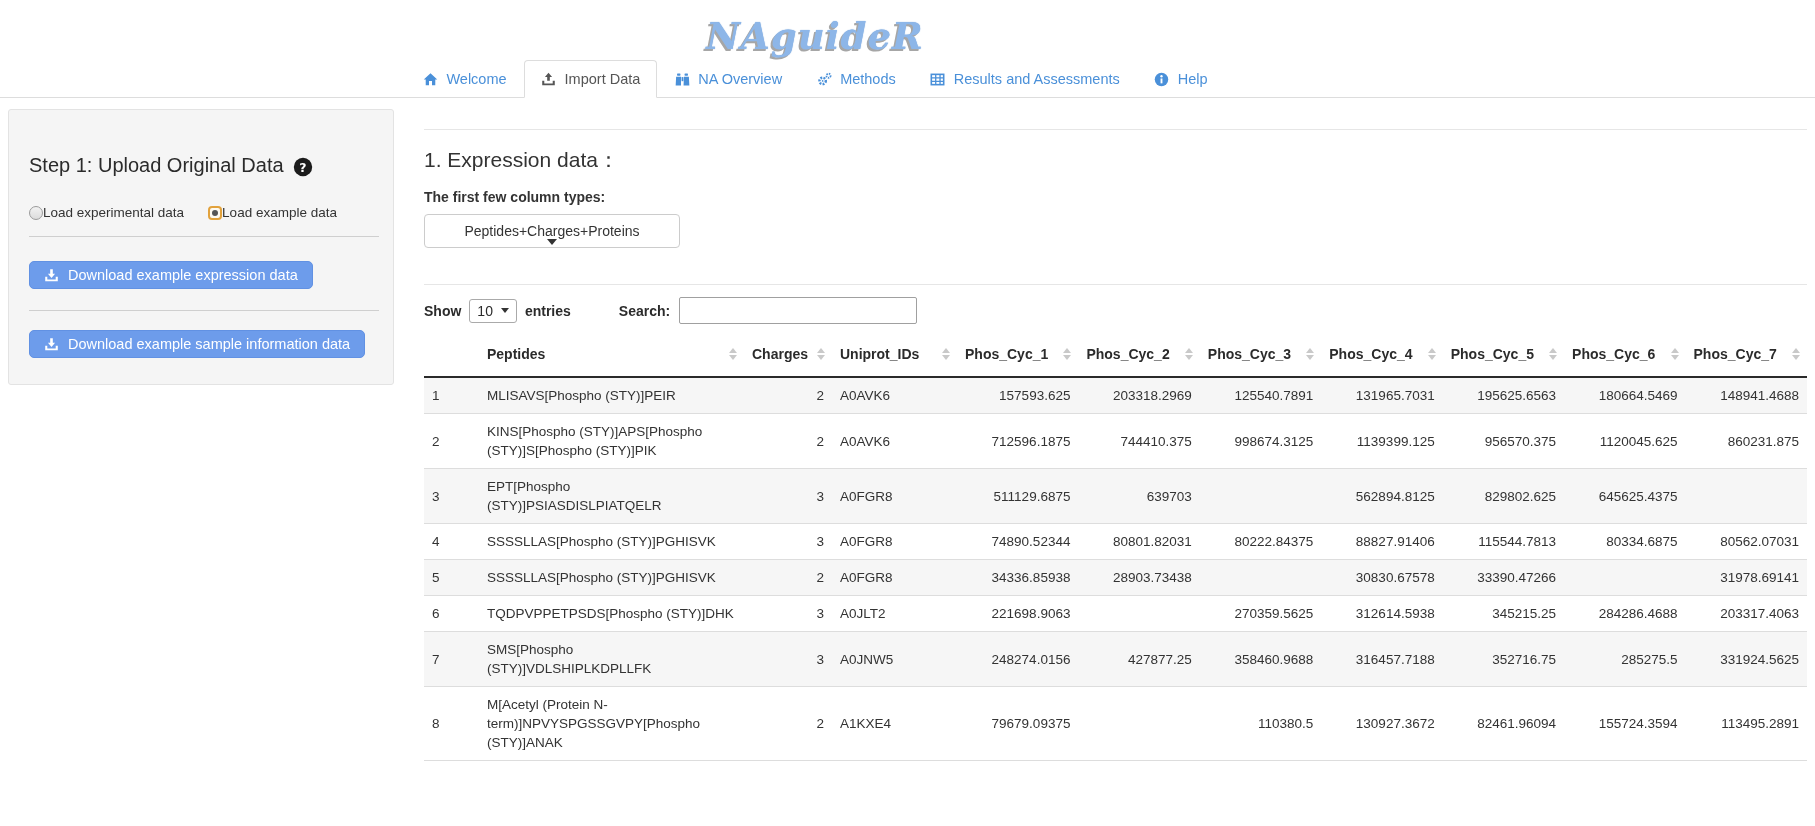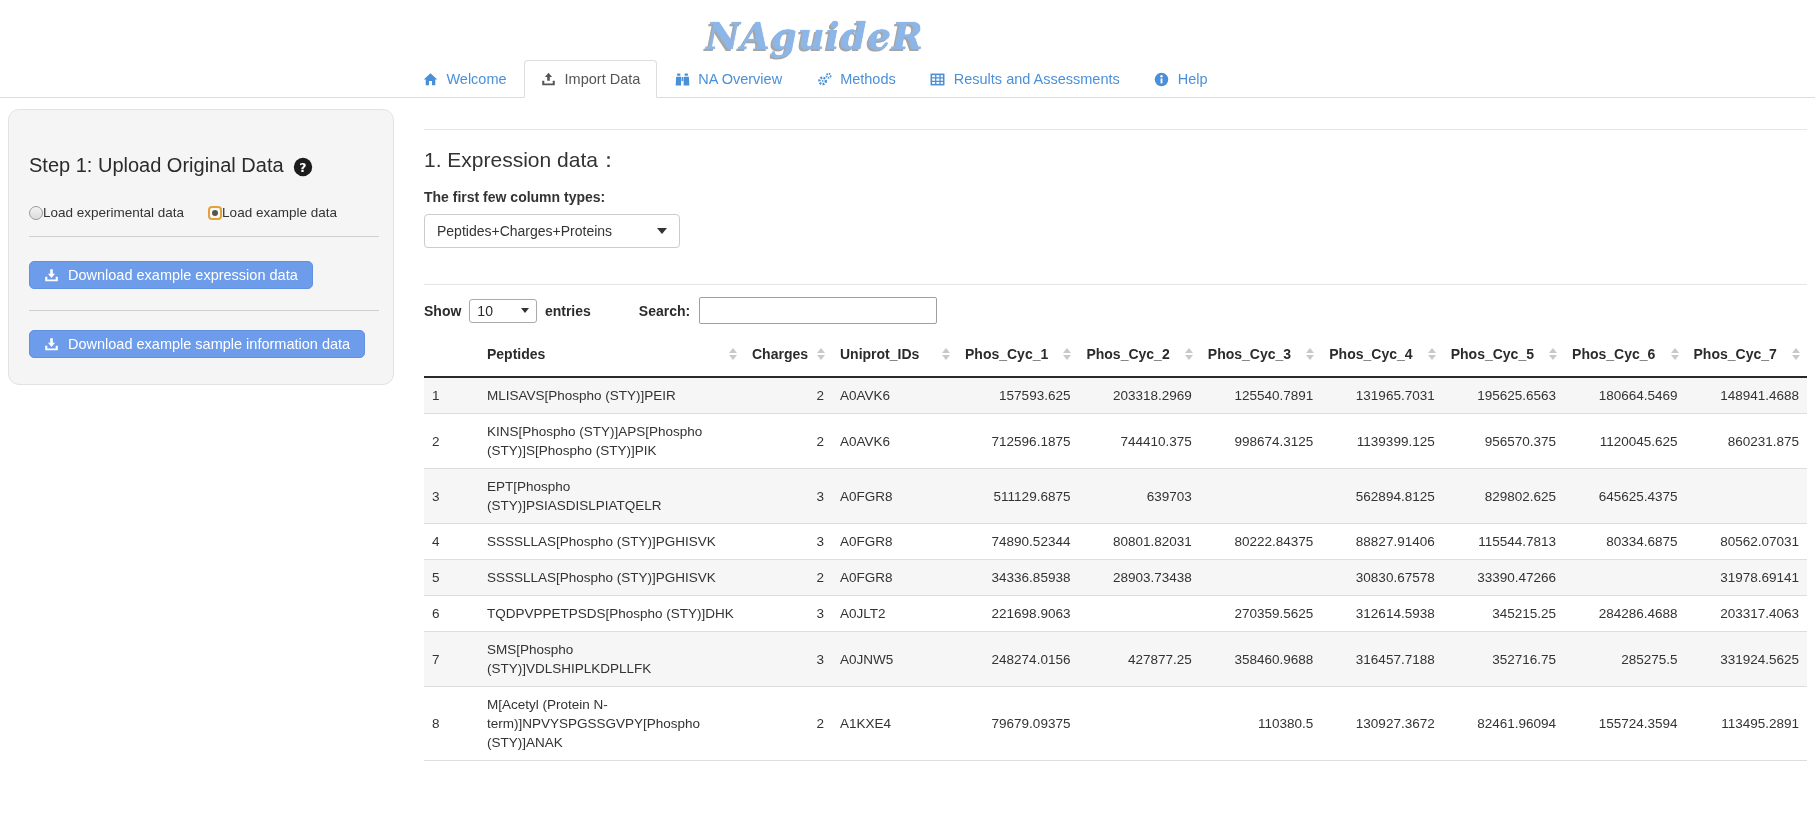--- a/index.html
+++ b/index.html
@@ -19,21 +19,21 @@
               color:#4a90d9; font-size:14.5px; cursor:pointer; border:1px solid transparent;
               border-radius:4px 4px 0 0; line-height:18px; }
   .nav-item.active { background:#fff; color:#555; border-color:#ddd #ddd #fff; }
   .nav-icon { display:inline-flex; width:16px; height:16px; align-items:center; justify-content:center; }
   .nav-icon svg { display:block; }
 
   
   .layout { display:flex; gap:30px; padding:0 8px; margin-top:11px; align-items:flex-start; }
 
   
-  .sidebar { width:386px; background:#f5f5f5; border:1px solid #e3e3e3; border-radius:11px;
+  .sidebar { width:386px; background:#f5f5f5; border:1px solid #e3e3e3; border-radius:3px;
              padding:20px 20px 26px; flex:none; }
   .side-title { font-size:20px; font-weight:400; color:#2b2b2b; margin:24px 0 0;
                 display:flex; align-items:center; gap:9px; }
   .q-icon { display:inline-flex; margin-top:2px; }
   .radio-row { display:flex; gap:24px; margin-top:28px; font-size:13.5px; color:#333; }
   .radio { display:flex; align-items:center; cursor:pointer; }
   .rb { width:14px; height:14px; border-radius:50%; border:1px solid #9b9b9b;
         background:linear-gradient(#f2f2f2,#dcdcdc); position:relative; flex:none; }
   .rb.checked { border:2px solid #e2a23c; background:#fdf9f0; border-radius:4px; }
   .rb.checked::after { content:""; position:absolute; left:50%; top:50%; width:6px; height:6px;
@@ -46,29 +46,29 @@
   .btn-m2 { margin-top:19px; }
   .btn-icon { display:inline-flex; width:15px; height:15px; }
 
   
   .main { flex:1; min-width:0; }
   .main-hr { border:0; border-top:1px solid #e6e6e6; margin:20px 0 0; }
   .section-title { font-size:21px; font-weight:400; color:#333; margin:16px 0 0; }
   .field-label { font-size:14px; font-weight:bold; margin:15px 0 0; }
   .select-box { width:256px; margin-top:9px; background:#fff; border:1px solid #ccc; border-radius:4px;
                 padding:8px 12px; display:flex; align-items:center; justify-content:space-between;
-                font-size:14px; color:#333; cursor:pointer; height:34px; }
+                font-size:14px; color:#333; cursor:pointer; height:34px;flex-direction:column; }
   .caret { width:0; height:0; border-left:5px solid transparent; border-right:5px solid transparent;
            border-top:6px solid #333; }
   .pre-table-hr { border:0; border-top:1px solid #e6e6e6; margin:36px 0 0; }
 
   
   .dt-controls { display:flex; justify-content:flex-start; align-items:center; margin-top:12px; }
   .show-entries { display:flex; align-items:center; gap:8px; font-weight:bold; font-size:14px; color:#2b2b2b; }
-  .page-select { display:flex; align-items:center; gap:28px; border:1px solid #aaa; border-radius:3px;
+  .page-select { display:flex; align-items:center; gap:8px; border:1px solid #aaa; border-radius:3px;
                  padding:3px 7px; font-weight:normal; font-size:14px; background:#fff; cursor:pointer; }
   .page-select .caret { border-top-width:5px; border-left-width:4px; border-right-width:4px; }
   .search-wrap { display:flex; align-items:center; gap:9px; font-weight:bold; font-size:14px;
                  color:#2b2b2b; position:relative; right:-48px; }
   .search-wrap input { width:238px; height:27px; border:1px solid #a0a0a0; border-radius:2px;
                  padding:0 6px; font-size:13px; font-family:"Liberation Sans",sans-serif; }
 
   
   table.data { width:100%; border-collapse:collapse; table-layout:fixed; margin-top:10px; }
   table.data th { font-size:14px; font-weight:bold; color:#2b2b2b; text-align:left;

